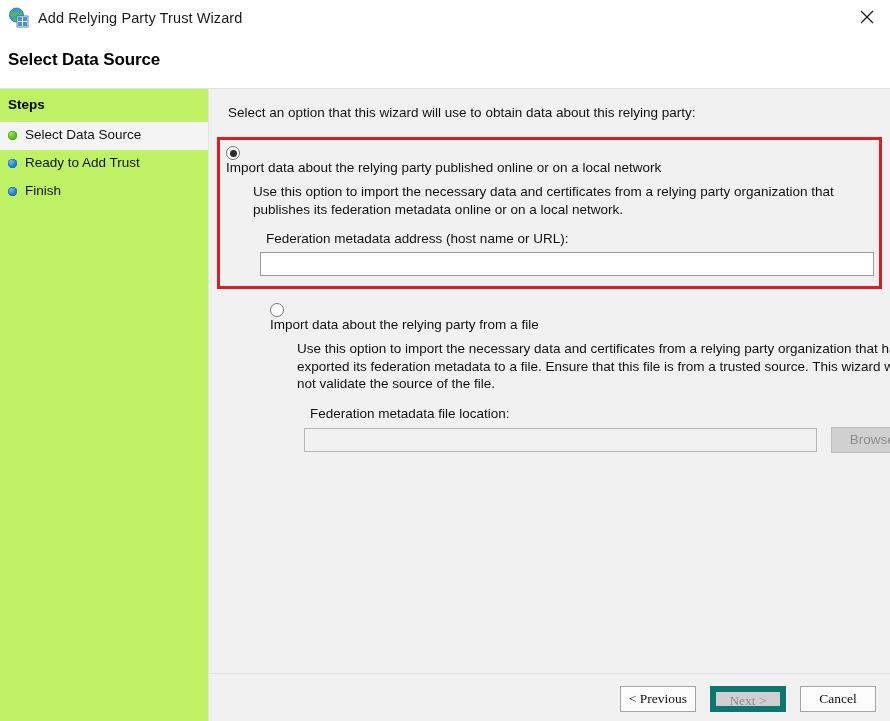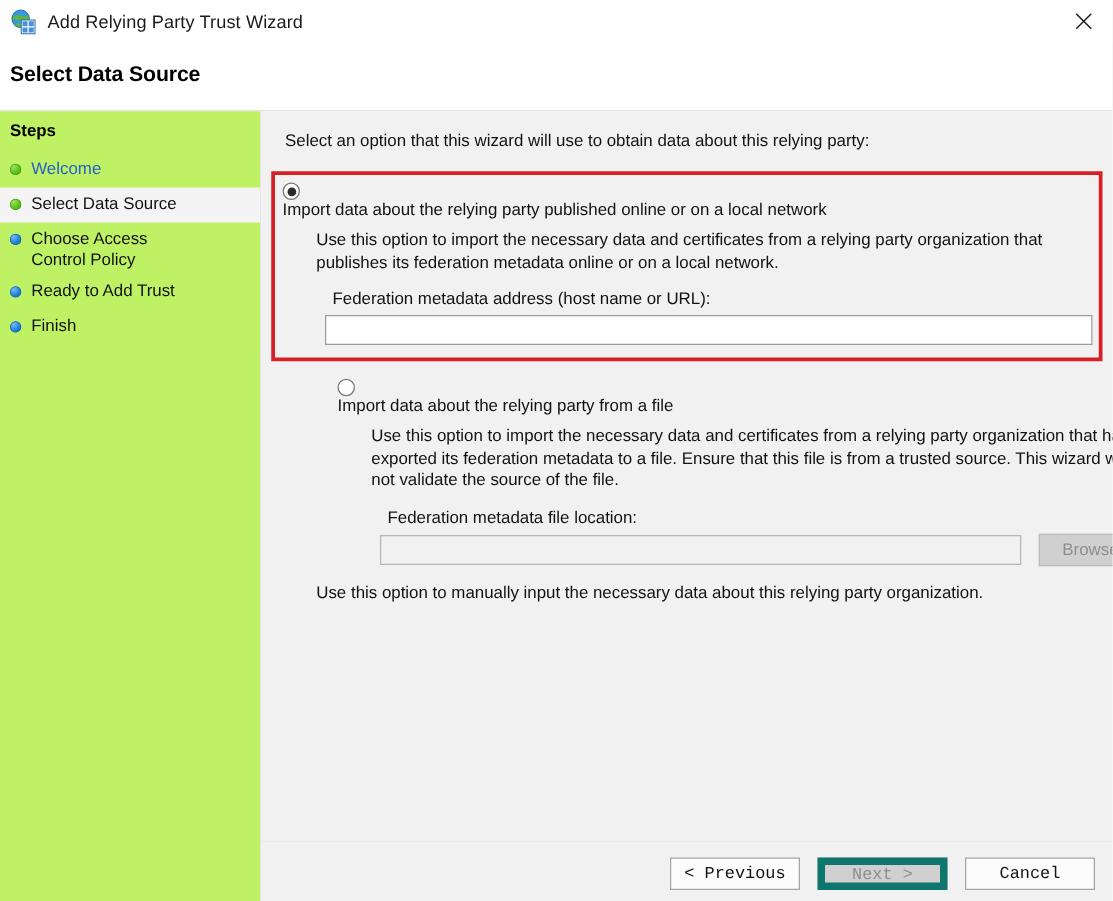--- a/index.html
+++ b/index.html
@@ -269,22 +269,22 @@
     width: 681px; height: 47px;
     background: #f1f1f1;
   }
   .footer-buttons {
     position: absolute;
     right: 14px; top: 12px;
     display: flex;
     gap: 14px;
   }
   .wiz-btn {
-    width: 104px; height: 26px;
-    font-family: Liberation Mono, monospace;
+    width: 76px; height: 26px;
+    font-family: Liberation Serif, serif;
     font-size: 13.5px;
     background: #fcfcfc;
     border: 1px solid #a5a5a5;
     color: #111;
     box-sizing: border-box;
     cursor: default;
   }
   .wiz-btn.disabled {
     background: #d0d0d0;
     border: 6px solid #0f766e;
@@ -316,31 +316,23 @@
     </svg>
   </div>
 </div>
 
 <div class="page-heading">Select Data Source</div>
 <div class="header-rule"></div>
 
 <div class="sidebar">
   <div class="steps-title">Steps</div>
   <div class="steps-list">
-    <div class="step-item">
-      <span class="step-bullet done"></span>
-      <span class="step-label link">Welcome</span>
-    </div>
     <div class="step-item current">
       <span class="step-bullet done"></span>
       <span class="step-label">Select Data Source</span>
-    </div>
-    <div class="step-item">
-      <span class="step-bullet pending"></span>
-      <span class="step-label" style="width:130px;">Choose Access Control Policy</span>
     </div>
     <div class="step-item">
       <span class="step-bullet pending"></span>
       <span class="step-label">Ready to Add Trust</span>
     </div>
     <div class="step-item">
       <span class="step-bullet pending"></span>
       <span class="step-label">Finish</span>
     </div>
   </div>
@@ -371,21 +363,20 @@
       </div>
       <div class="opt-desc">Use this option to import the necessary data and certificates from a relying party organization that has exported its federation metadata to a file. Ensure that this file is from a trusted source.  This wizard will not validate the source of the file.</div>
       <div class="field-label">Federation metadata file location:</div>
       <div class="field-row">
         <input class="text-input file" type="text" disabled="" value="" style="">
         <button class="browse-btn" disabled="">Browse...</button>
       </div>
     </div>
 
     <div class="option opt3">
-      <div class="opt-desc">Use this option to manually input the necessary data about this relying party organization.</div>
     </div>
 
     <div class="red-highlight"></div>
   </div>
 </div>
 
 <div class="footer-rule"></div>
 <div class="footer">
   <div class="footer-buttons">
     <button class="wiz-btn">&lt; Previous</button>

